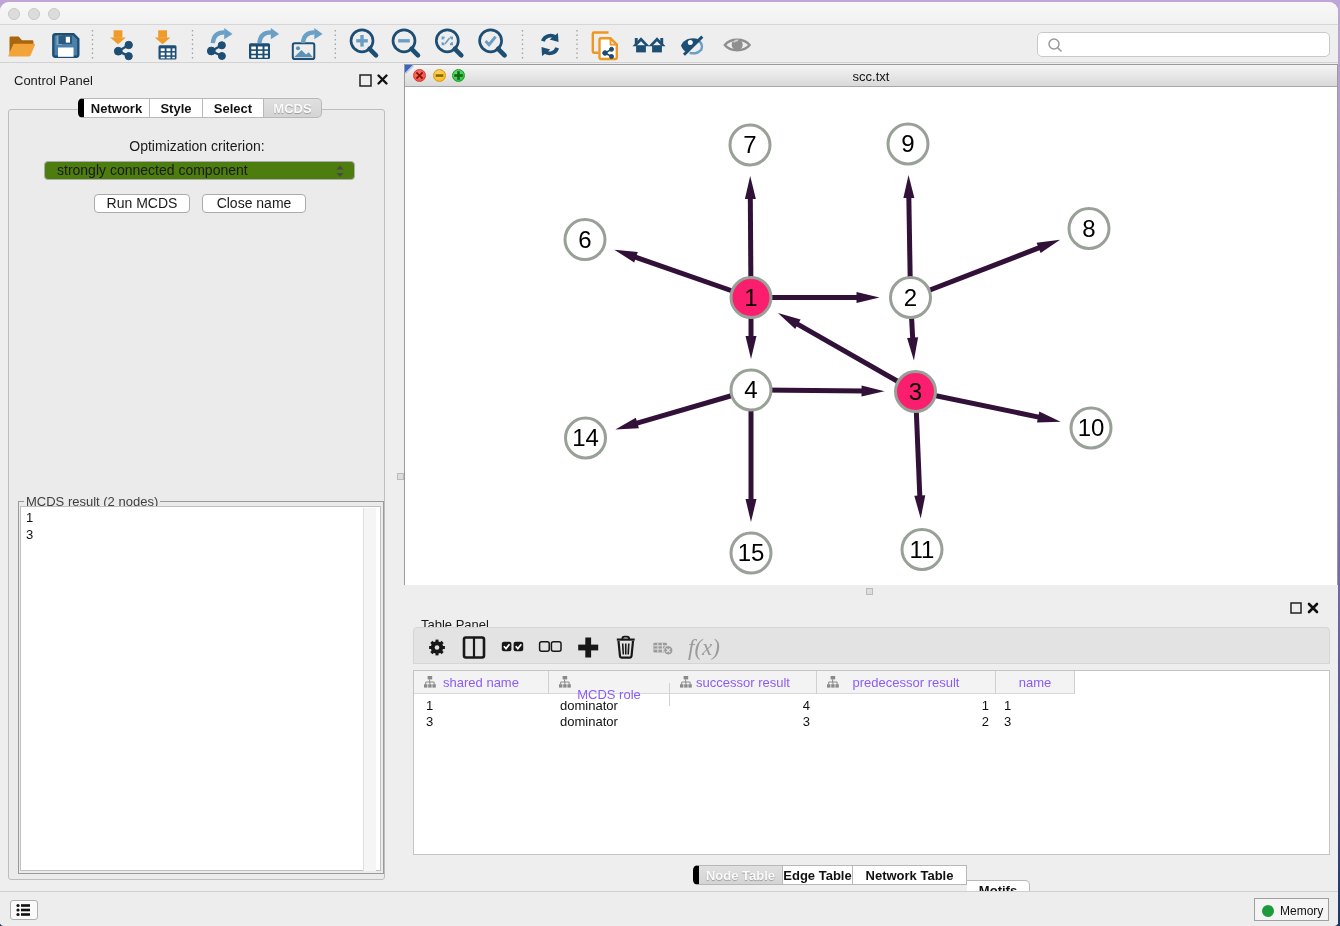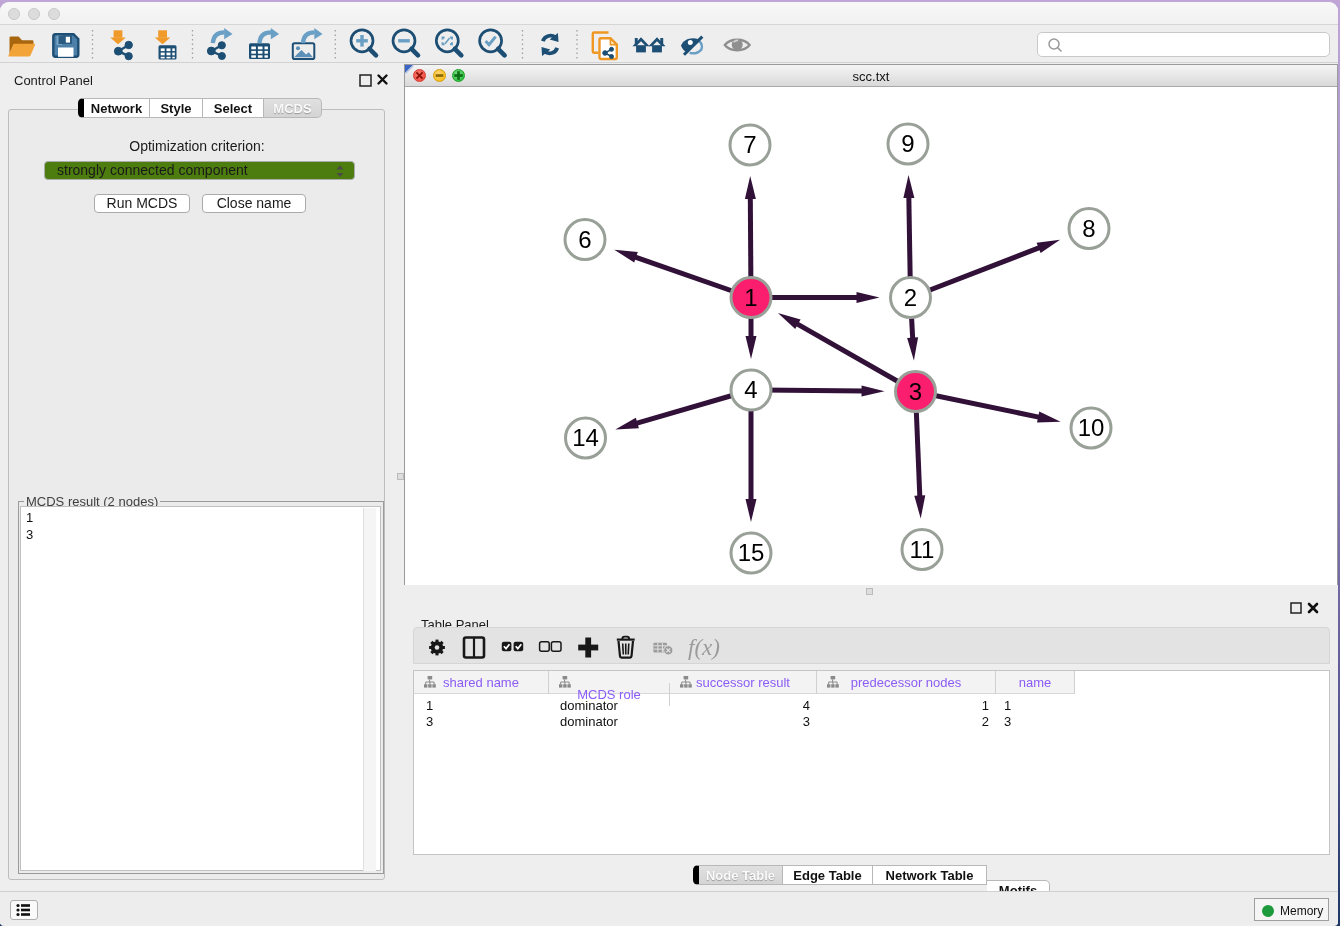--- a/index.html
+++ b/index.html
@@ -374,21 +374,21 @@
 
       <text x="274" y="28.5" font-family="Liberation Serif, serif" font-style="italic" font-size="23" fill="#9b9b9b">f(x)</text>
       </svg>
     </div>
     <div class="twhite">
       <div class="thead"></div>
       <div id="theadcells">
         <div class="th" style="left:0px;width:135px;">shared name</div>
         <div class="th" style="left:135px;width:121px;margin-top:12px;">MCDS role</div>
         <div class="th" style="left:256px;width:147px;">successor result</div>
-        <div class="th" style="left:403px;width:179px;">predecessor nodes</div>
+        <div class="th" style="left:403px;width:179px;">predecessor result</div>
         <div class="th" style="left:582px;width:79px;">name</div>
         <svg width="661" height="23" style="left:0;top:0;" viewBox="0 0 661 23">
           <g fill="#8a8a8a">
             <g id="oc1" transform="translate(10,5)">
               <rect x="3.6" y="0" width="4.6" height="3.4"></rect>
               <rect x="0" y="8.2" width="3.4" height="3.4"></rect>
               <rect x="4.2" y="8.2" width="3.4" height="3.4"></rect>
               <rect x="8.4" y="8.2" width="3.4" height="3.4"></rect>
               <path d="M5.6 3.4 L5.6 6 M1.7 8.2 L1.7 6 L10.1 6 L10.1 8.2 M5.9 6 L5.9 8.2" stroke="#8a8a8a" stroke-width="1" fill="none"></path>
             </g>
@@ -406,21 +406,21 @@
         <div class="trow" style="left:590px;top:27px;">1</div>
         <div class="trow" style="left:12px;top:43px;">3</div>
         <div class="trow" style="left:146px;top:43px;">dominator</div>
         <div class="trow" style="left:340px;top:43px;width:56px;text-align:right;">3</div>
         <div class="trow" style="left:519px;top:43px;width:56px;text-align:right;">2</div>
         <div class="trow" style="left:590px;top:43px;">3</div>
       </div>
     </div>
     <div class="btabs" id="btabs">
       <div class="tab first sel" style="width:90px;">Node Table</div>
-      <div class="tab" style="width:90px;">Edge Table</div>
+      <div class="tab" style="width:70px;">Edge Table</div>
       <div class="tab" style="width:114px;">Network Table</div>
       <div class="tab last" style="width:63px;margin-top:15px;">Motifs</div>
     </div>
   </div>
 
   <div class="statusbar">
     <div class="listbtn">
       <svg width="26" height="18" viewBox="0 0 26 18">
         <circle cx="7" cy="4.5" r="1.6" fill="#111"></circle>
           <rect x="10" y="3.2" width="9" height="2.6" fill="#111"></rect>

